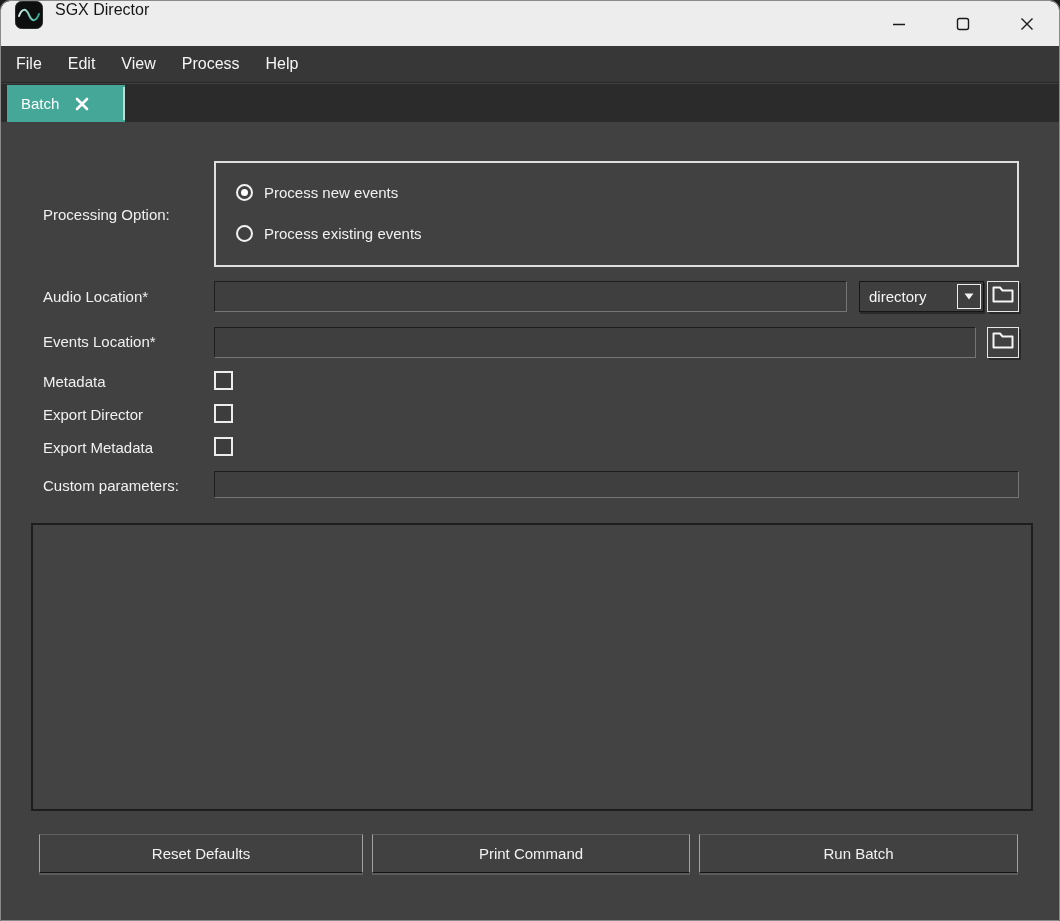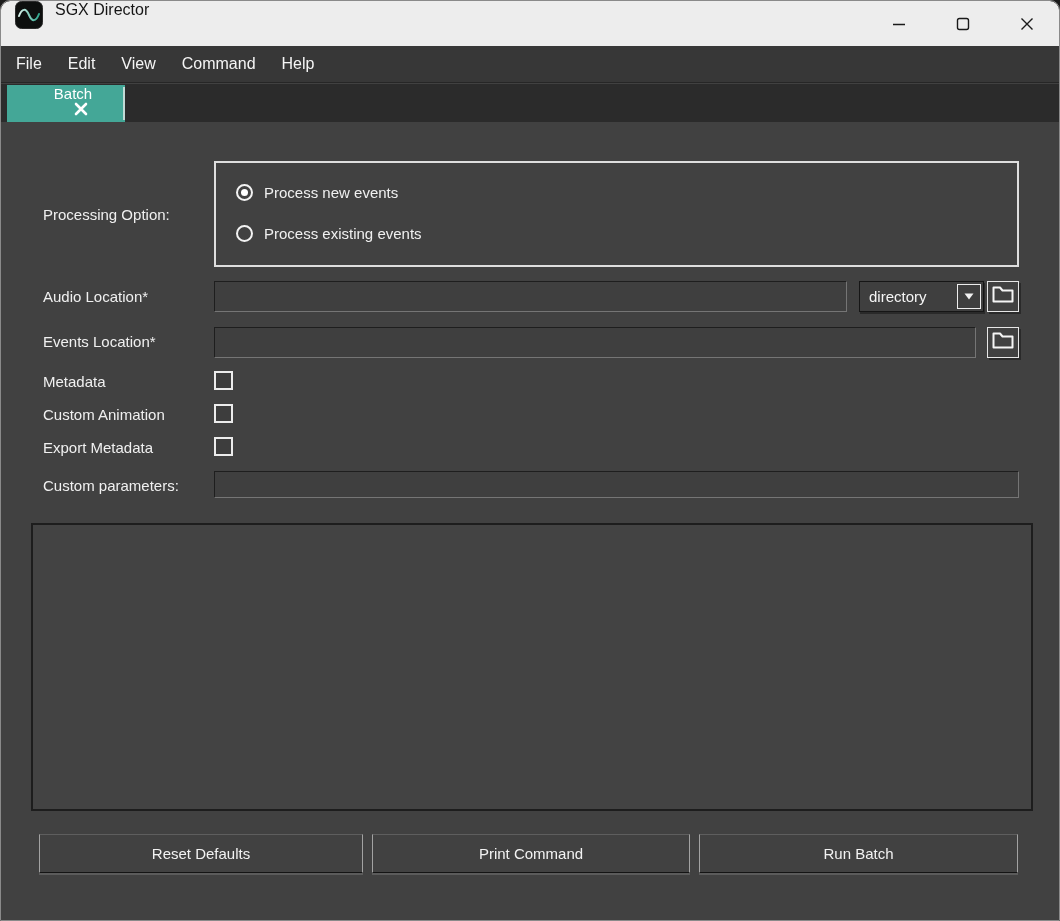--- a/index.html
+++ b/index.html
@@ -35,21 +35,21 @@
 
   
   .tabbar {
     position:absolute; top:83px; left:0; right:0; height:38px;
     background:#2b2b2b;
   }
   .tab {
     position:absolute; left:6px; top:1px; height:37px; width:118px;
     background:var(--accent, #44a797);
     display:flex; align-items:center; padding-left:14px;
-    color:#ffffff; font-size:15px;flex-direction:column;
+    color:#ffffff; font-size:15px;
   }
   .tab::after { content:""; position:absolute; right:0; top:2px; bottom:2px; width:2px; background:rgba(235,235,235,.75); }
   .tab-close { margin-left:16px; display:flex; align-items:center; }
 
   
   .content { position:absolute; top:121px; left:0; right:0; bottom:0; background:#414141; }
   .lbl { position:absolute; color:#f0f0f0; font-size:15px; white-space:nowrap; }
 
   .groupbox {
     position:absolute; left:213px; top:39px; width:805px; height:106px;
@@ -146,21 +146,21 @@
             <path d="M2.5 2.5 L13.5 13.5 M13.5 2.5 L2.5 13.5" stroke="#1a1a1a" stroke-width="1.4"></path>
           </svg>
       </div>
     </div>
   </div>
 
   <div class="menubar">
     <div class="menu-item">File</div>
     <div class="menu-item">Edit</div>
     <div class="menu-item">View</div>
-    <div class="menu-item">Command</div>
+    <div class="menu-item">Process</div>
     <div class="menu-item">Help</div>
   </div>
 
   <div class="tabbar">
     <div class="tab">
       <span>Batch</span>
       <span class="tab-close">
         <svg width="14" height="14" viewBox="0 0 14 14">
             <path d="M2 2 L12 12 M12 2 L2 12" stroke="#ffffff" stroke-width="2.6" stroke-linecap="round"></path>
           </svg>
@@ -206,21 +206,21 @@
       <span>
         <svg width="22" height="17" viewBox="0 0 22 17">
             <path d="M1.5 15.5 V1.5 H8 L10.5 4.5 H20.5 V15.5 Z" fill="none" stroke="#f5f5f5" stroke-width="2" stroke-linejoin="round"></path>
           </svg>
       </span>
     </div>
 
     <div class="lbl" style="left:42px; top:251px;">Metadata</div>
     <div class="checkbox" style="top:249px;"></div>
 
-    <div class="lbl" style="left:42px; top:284px;">Custom Animation</div>
+    <div class="lbl" style="left:42px; top:284px;">Export Director</div>
     <div class="checkbox" style="top:282px;"></div>
 
     <div class="lbl" style="left:42px; top:317px;">Export Metadata</div>
     <div class="checkbox" style="top:315px;"></div>
 
     <div class="lbl" style="left:42px; top:355px;">Custom parameters:</div>
     <input class="tinput" style="left: 213px; top: 349px; width: 805px; height: 27px;" value="">
 
     <textarea class="output-area" style=""></textarea>
 

